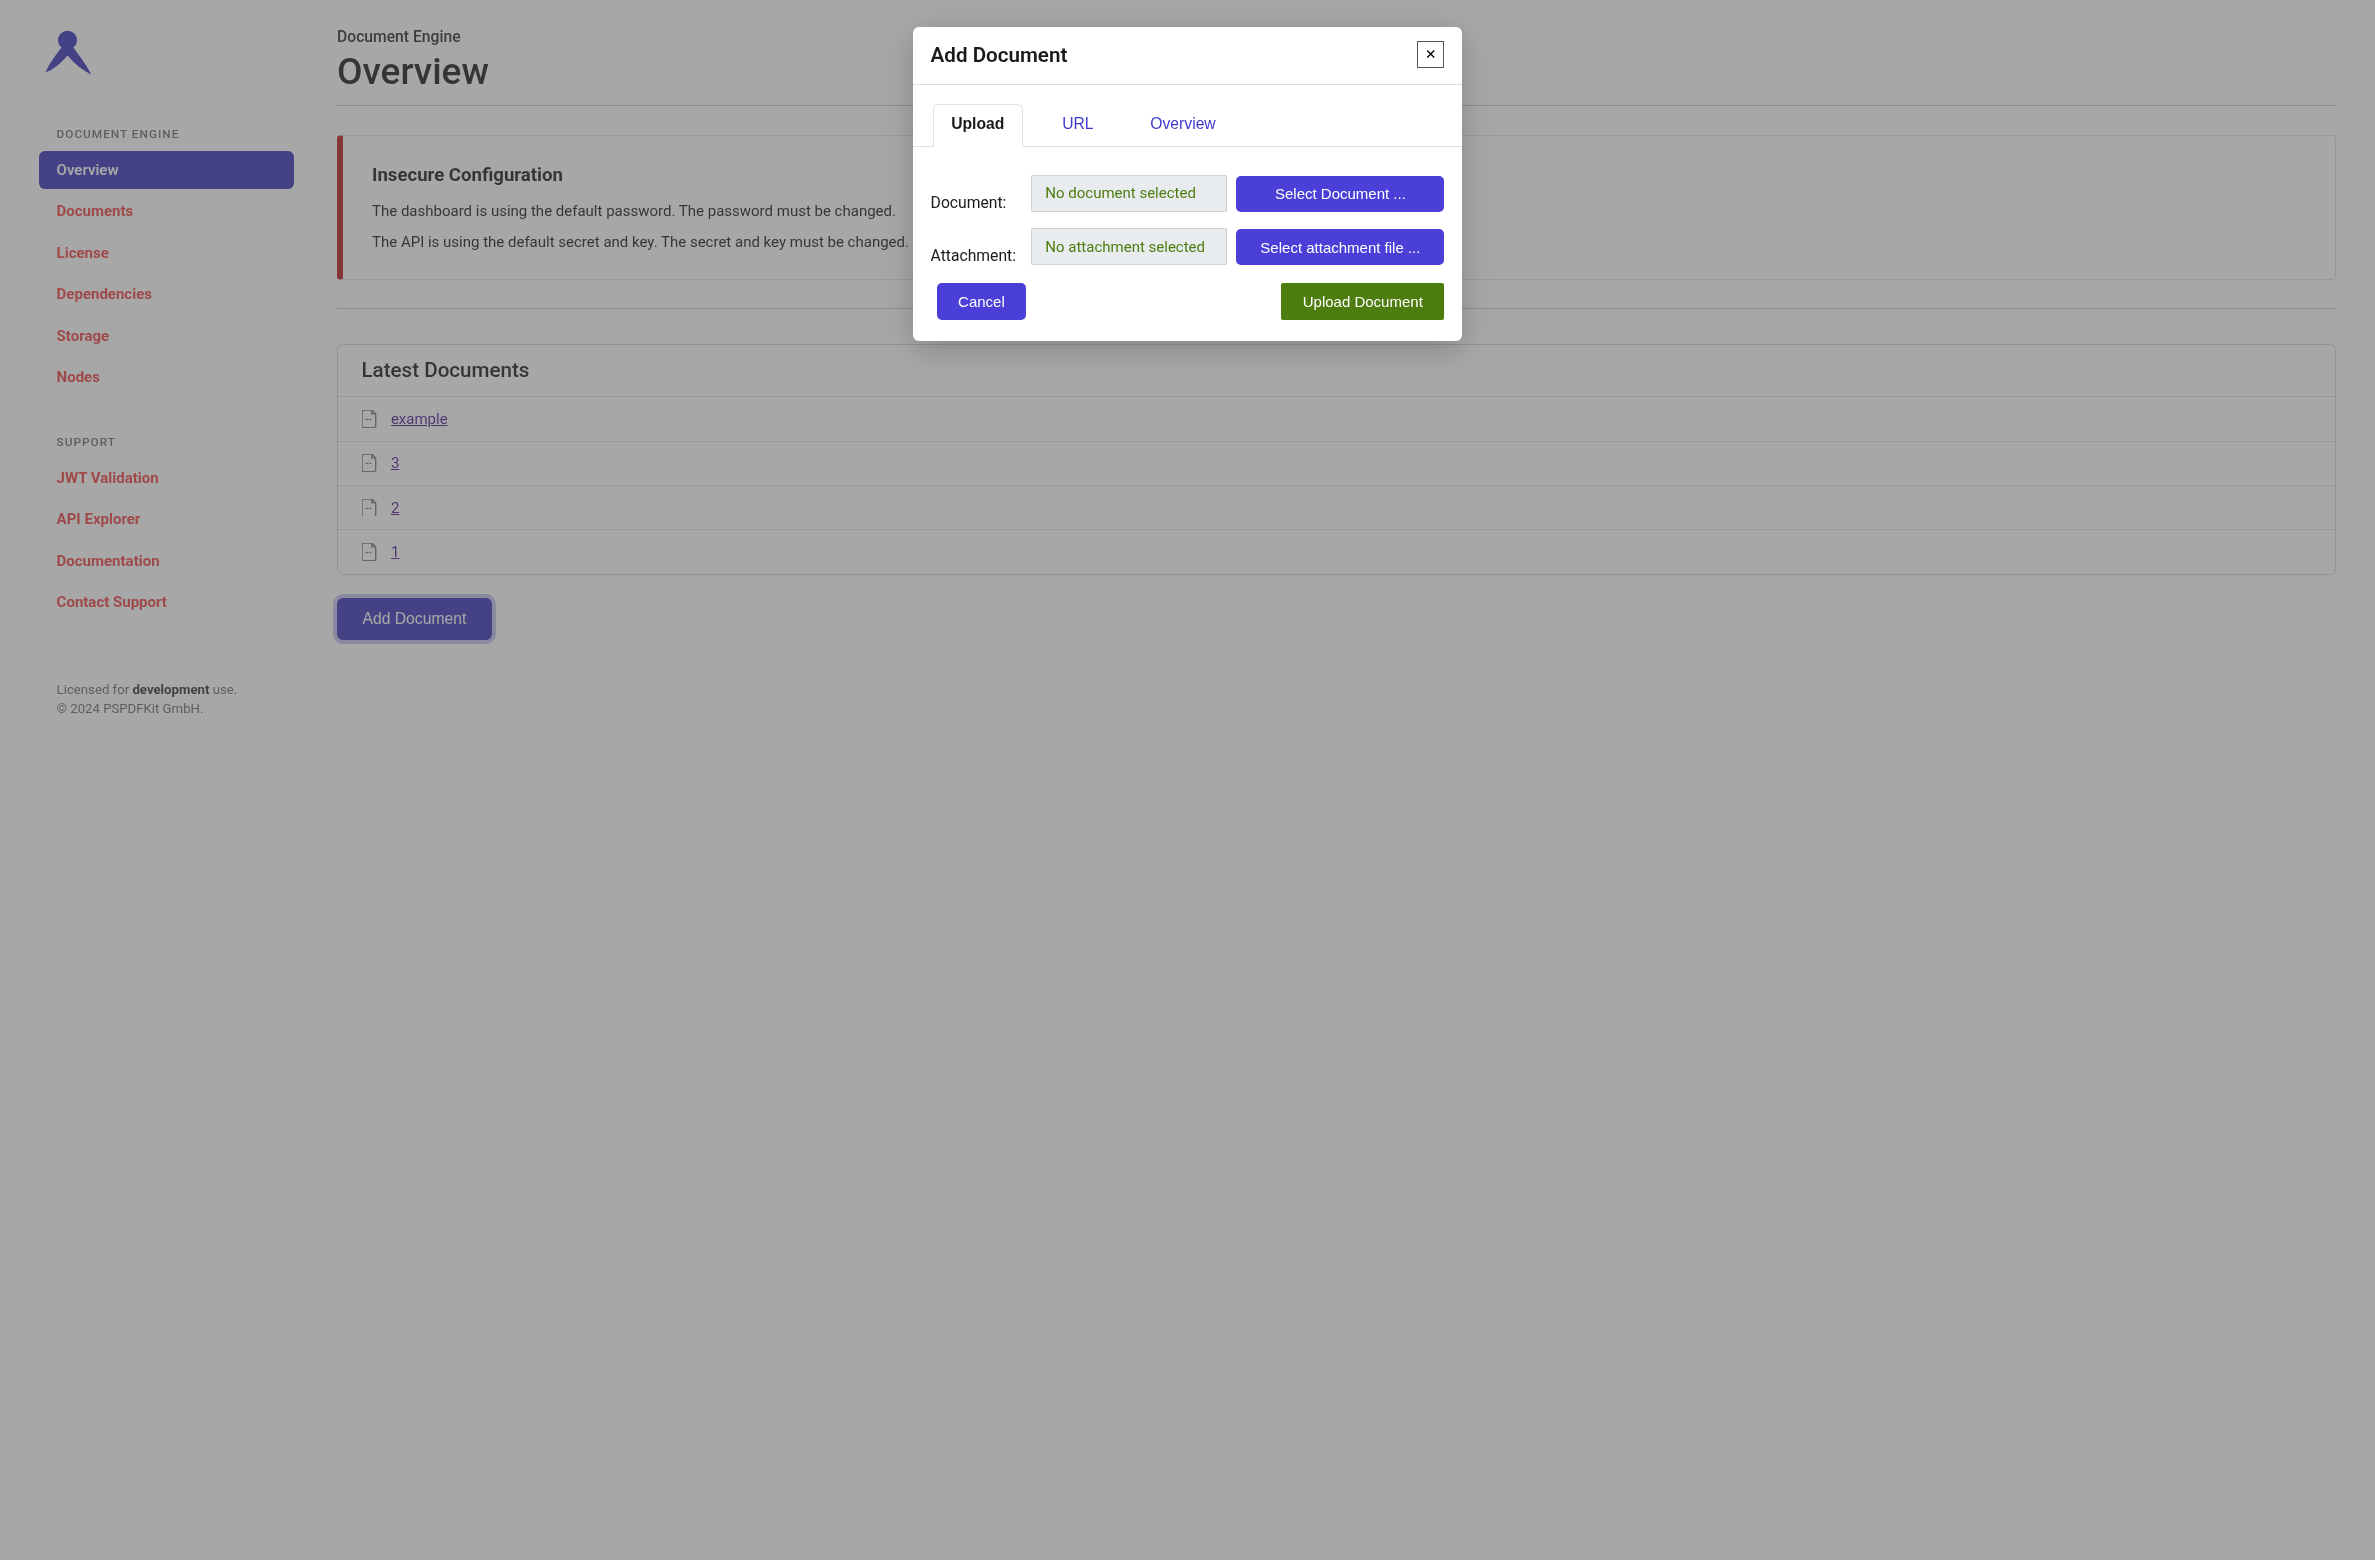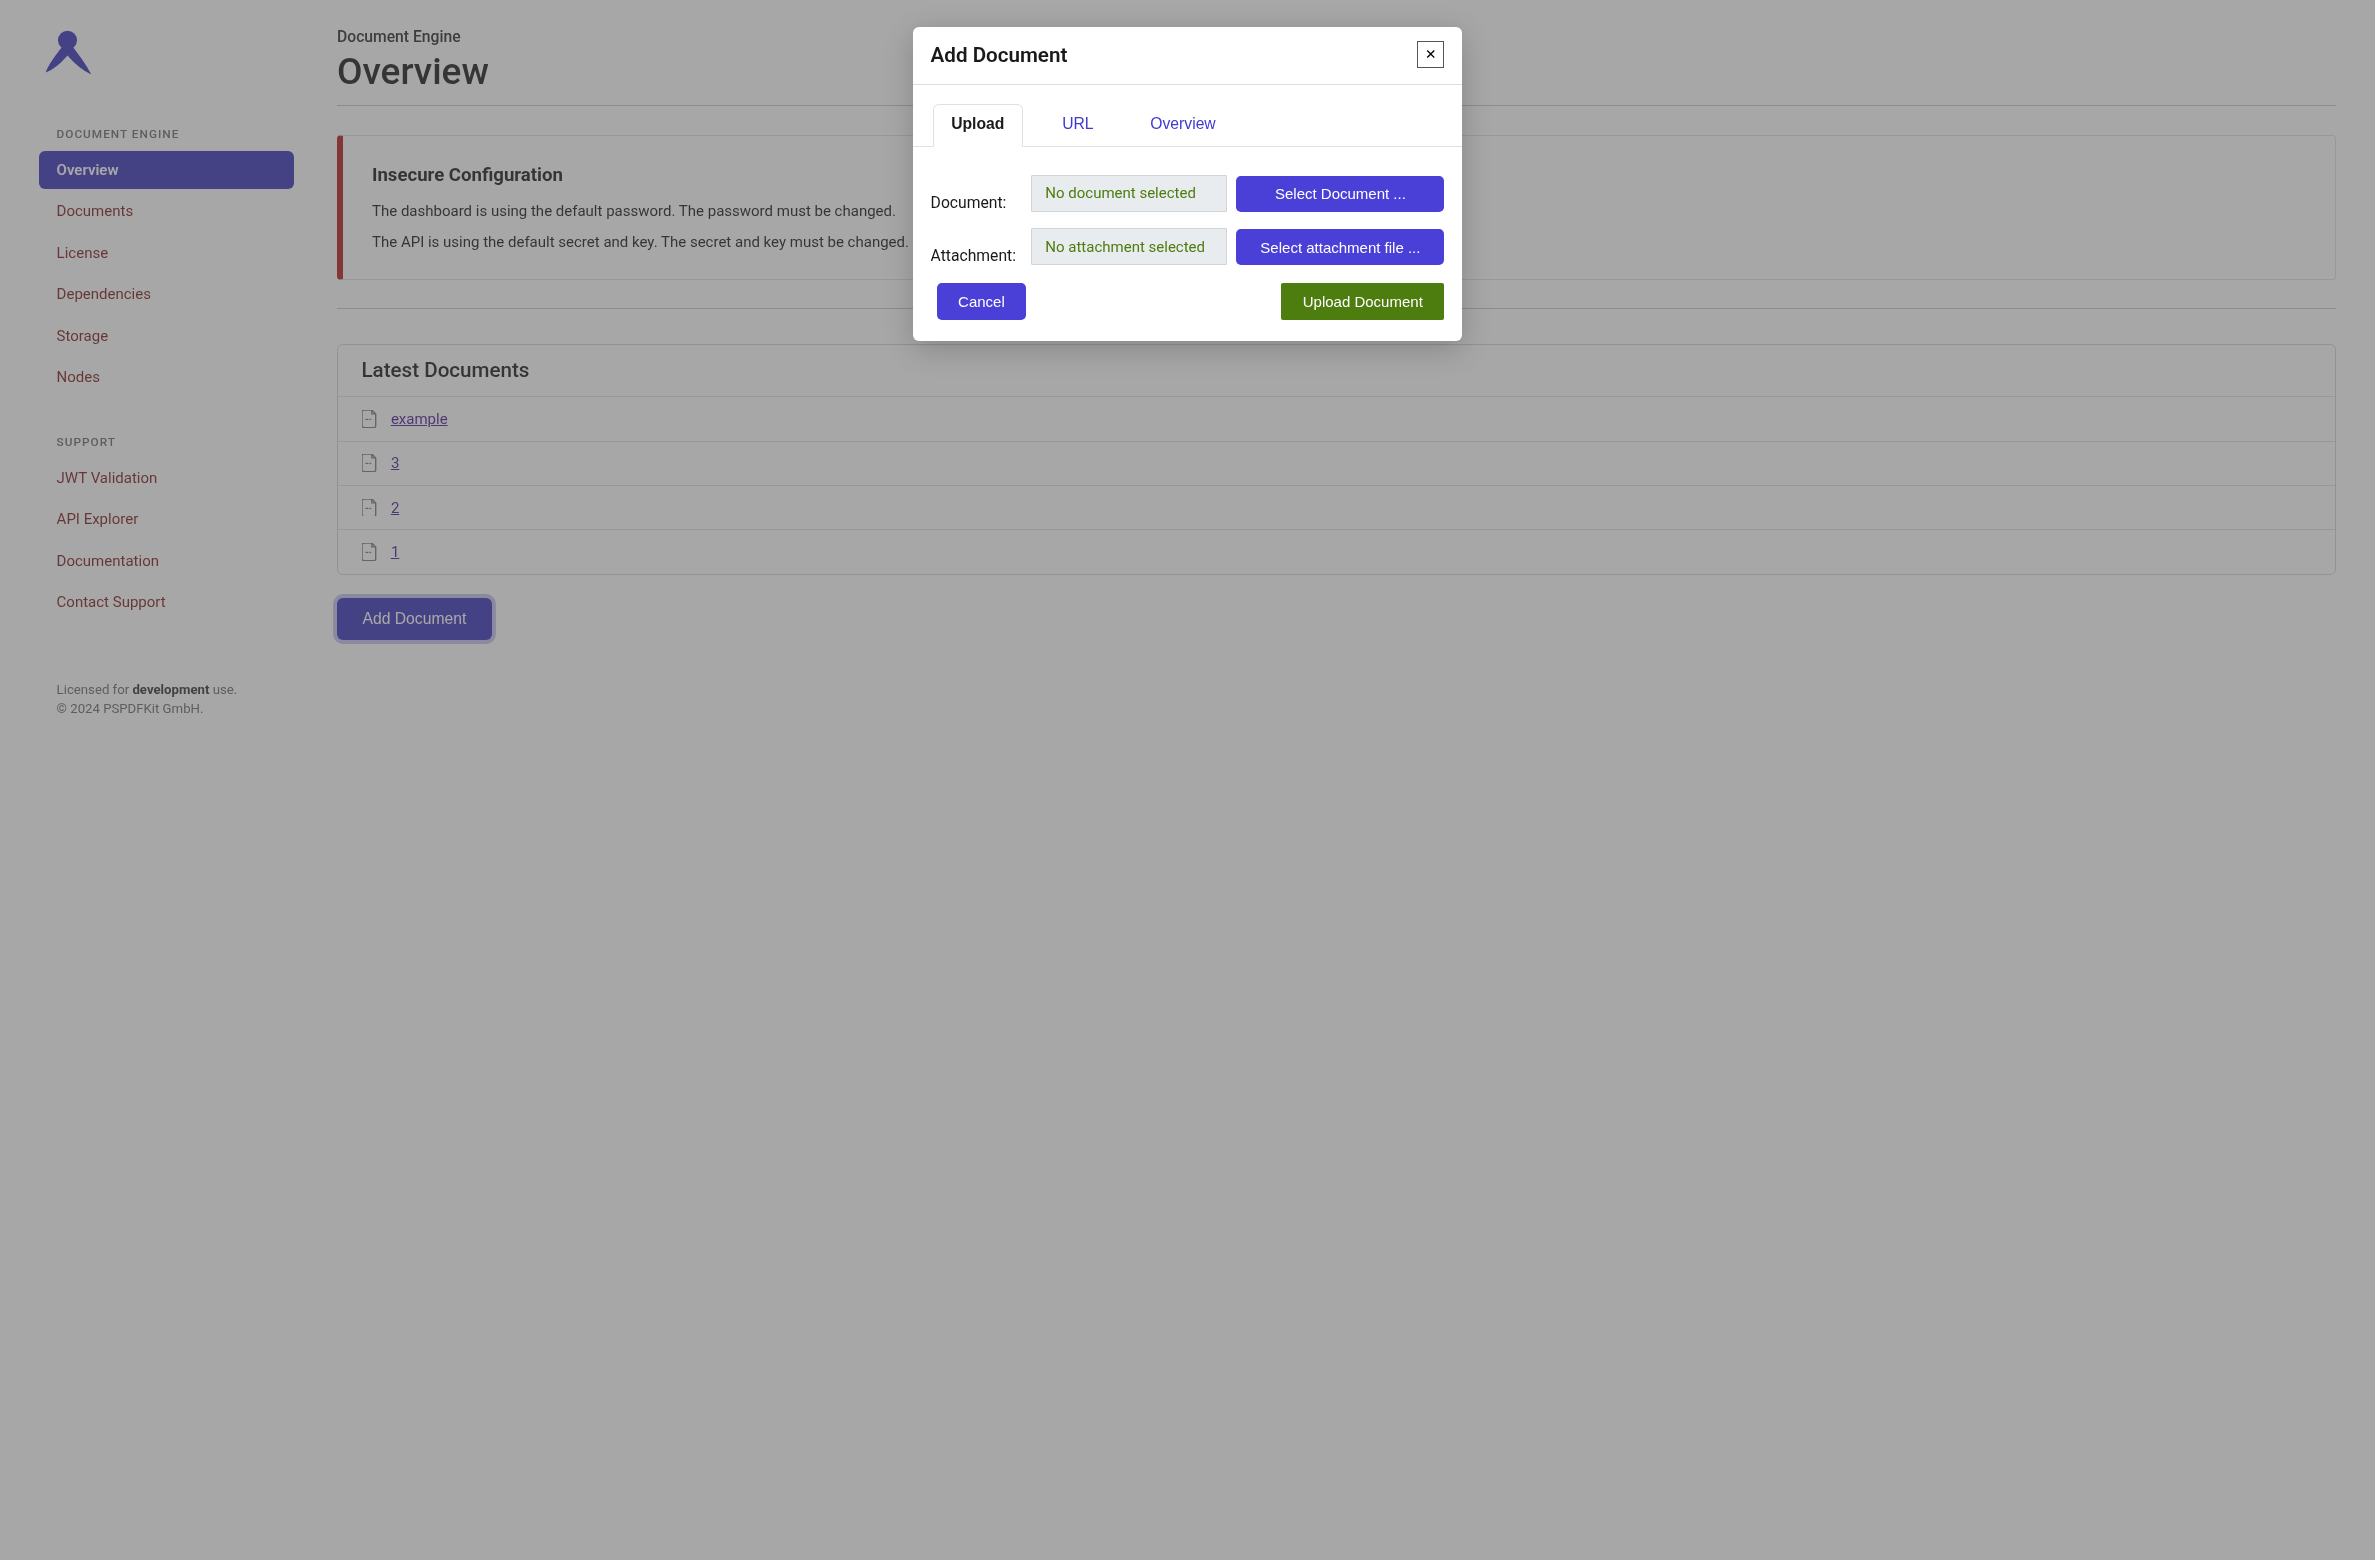--- a/index.html
+++ b/index.html
@@ -35,23 +35,24 @@
       letter-spacing: 1px;
       color: #6b6b74;
       font-weight: 500;
       margin: 11.8px 0 9.8px 17.6px;
     }
     .nav-item {
       display: block;
       padding: 9.8px 17.6px;
       border-radius: 5.9px;
       font-size: 15px;
-      color: #7f1d1d;
+      color: #ef4444;
       text-decoration: none;
       margin-bottom: 3.9px;
+      font-weight: bold;
     }
     .nav-item.active {
       background: #3b33bb;
       color: #fff;
       font-weight: 600;
     }
     .footer-text {
       margin-top: 59px;
       font-size: 13.2px;
       color: #6b6b74;

